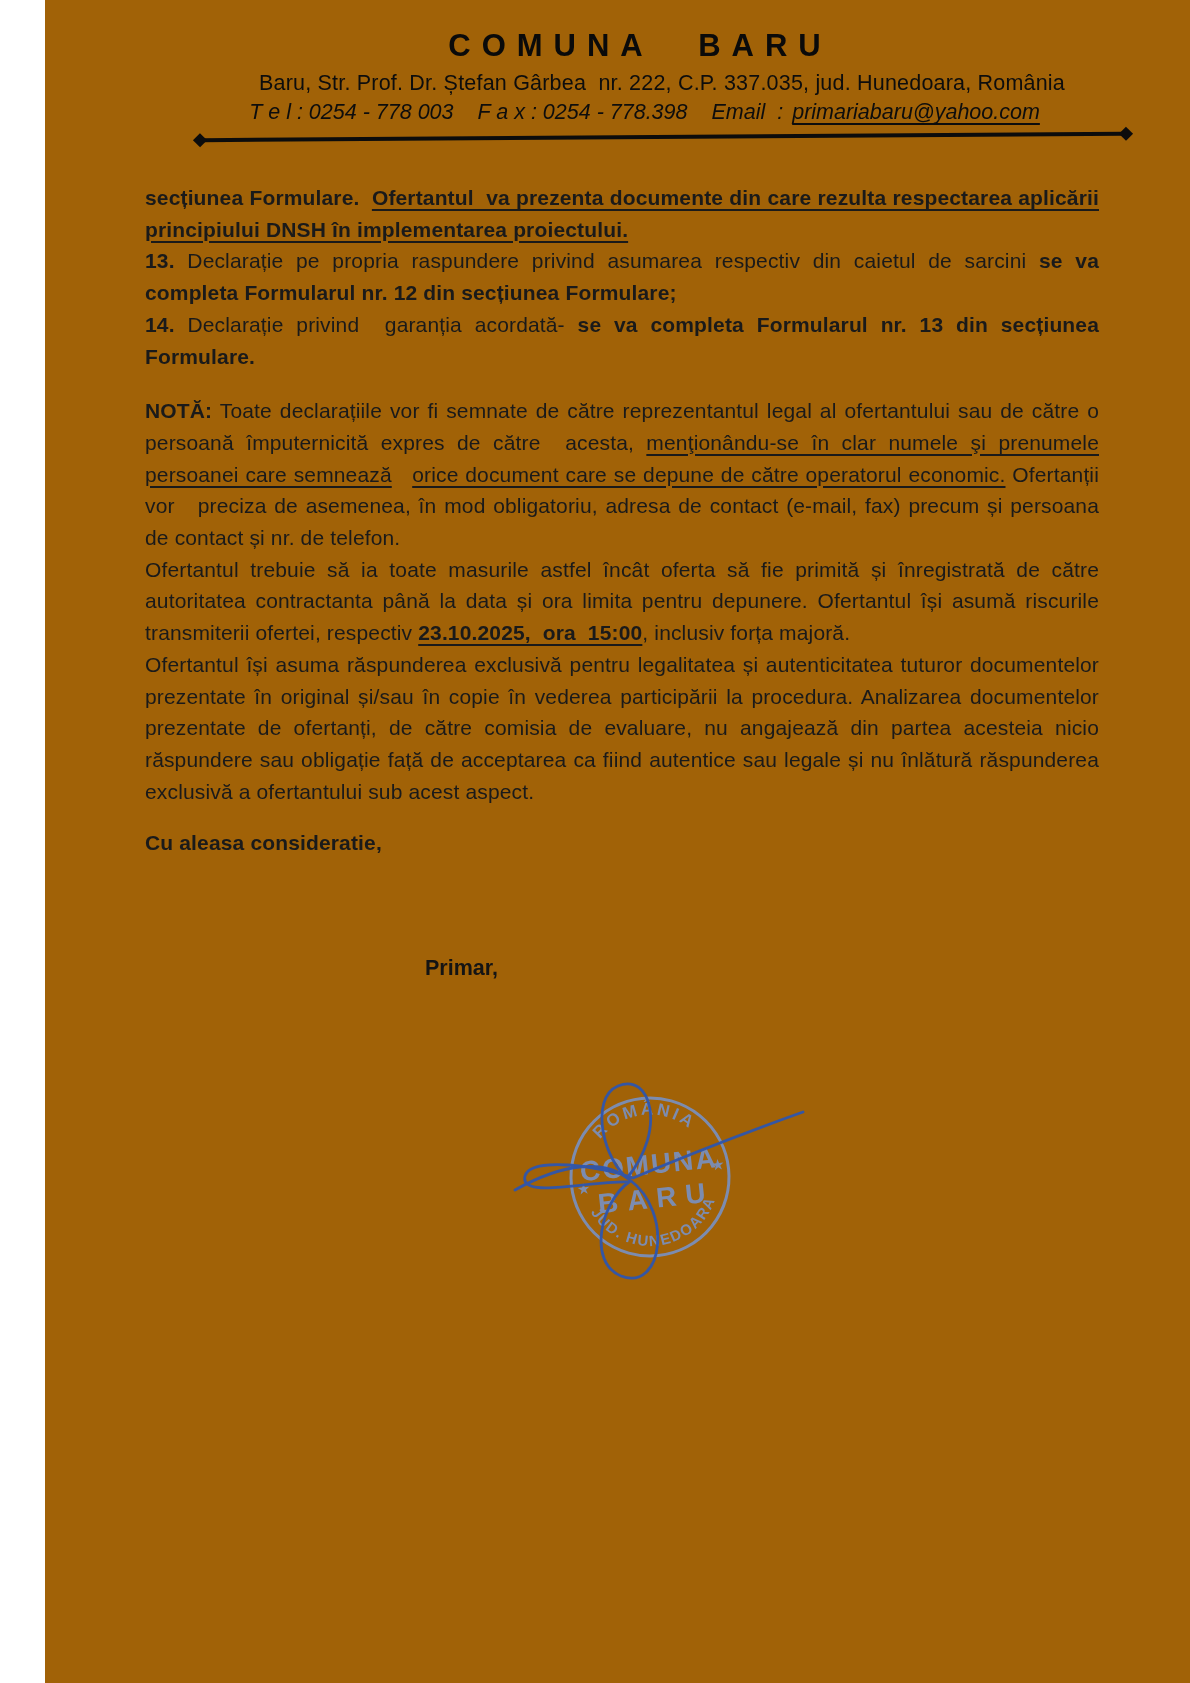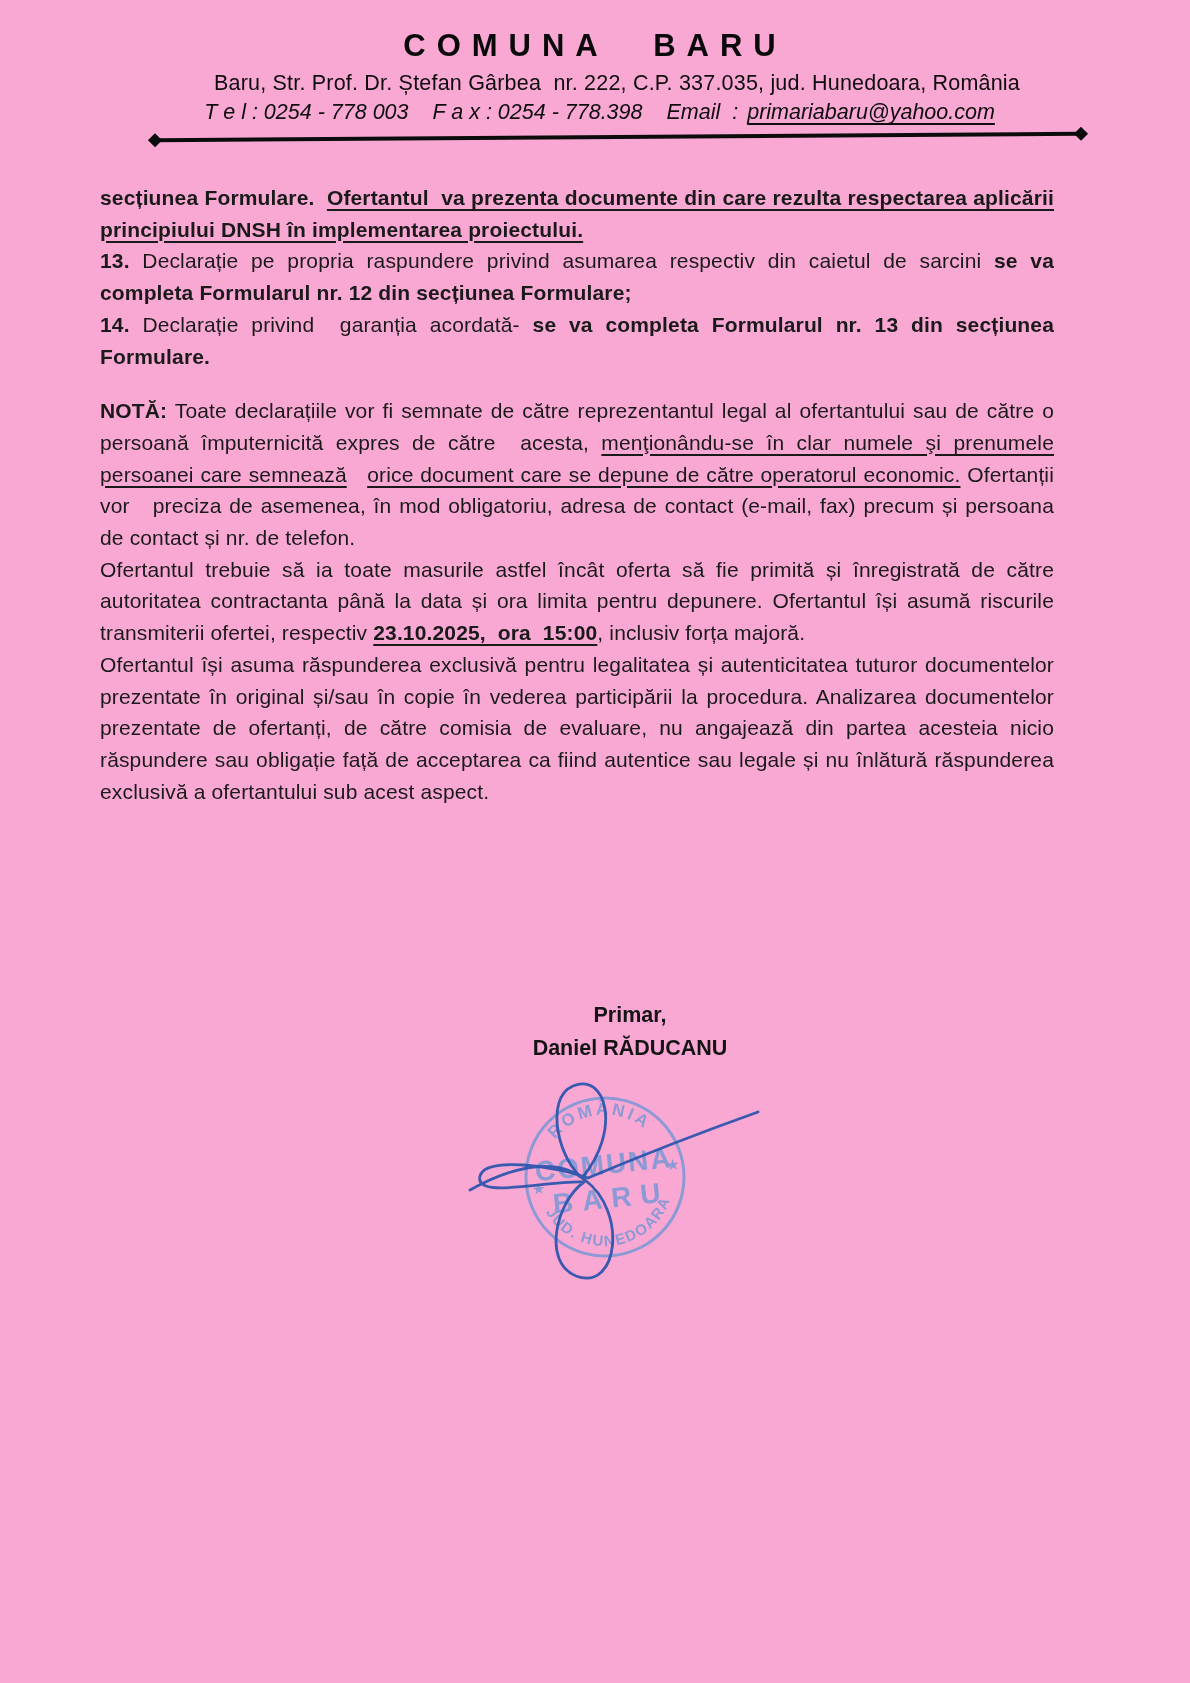--- a/index.html
+++ b/index.html
@@ -4,21 +4,21 @@
 <style>
   html,body{margin:0;padding:0;}
   body{
     width:1190px;height:1683px;
     background:#ffffff;
     font-family:"Liberation Sans", sans-serif;
     color:#1b1b1b;
     position:relative;
     overflow:hidden;
   }
-  .page{position:absolute;inset:0;background:#f9a8d4;}
+  .page{position:absolute;inset:0;background:#a16207;margin-left:45px;}
 
   
   .letterhead{position:absolute;top:28px;left:0;width:1190px;text-align:center;}
   .org-name{
     font-size:31px;font-weight:bold;color:#0a0a0a;
     letter-spacing:11px;word-spacing:26px;white-space:nowrap;
   }
   .org-address{
     margin-top:7px;font-size:21.5px;color:#0d0d0d;letter-spacing:.2px;white-space:nowrap;padding-left:44px;
   }
@@ -45,22 +45,22 @@
   }
   .bodytext p{margin:0;}
   .bodytext p.nota{margin-top:23px;}
   .b{font-weight:bold;}
   .u{text-decoration:underline;text-decoration-thickness:2px;text-underline-offset:3.5px;}
   .u2{text-decoration:underline;text-decoration-thickness:2.4px;text-underline-offset:3.5px;}
   .closing{margin-top:20px;font-weight:bold;}
 
   
   .sigblock{
-    position:absolute;top:999px;left:380px;width:500px;
-    text-align:center;font-weight:bold;font-size:21.5px;line-height:32.5px;color:#141414;
+    position:absolute;top:952px;left:380px;width:500px;
+    text-align:left;font-weight:bold;font-size:21.5px;line-height:32.5px;color:#141414;
   }
 
   
   .stamp{position:absolute;left:505px;top:1077px;}
   .stamp text{fill:#7496d6;font-family:"Liberation Sans","DejaVu Sans",sans-serif;font-weight:bold;}
   .stamp .arc-top{letter-spacing:3px;}
   .stamp .arc-bot{letter-spacing:1.5px;}
   .stamp .center1{letter-spacing:2px;}
   .stamp .center2{letter-spacing:9px;}
   .sig-ink{position:absolute;left:430px;top:1062px;}
@@ -92,25 +92,25 @@
     <p class="para"><span class="b">13.</span><span> Declarație pe propria raspundere privind asumarea respectiv din caietul de sarcini </span><span class="b">se va completa Formularul nr. 12 din secțiunea Formulare;</span></p>
 
     <p class="para"><span class="b">14.</span><span> Declarație privind &nbsp;garanția acordată- </span><span class="b">se va completa Formularul nr. 13 din secțiunea Formulare.</span></p>
 
     <p class="para nota"><span class="b">NOTĂ:</span><span> Toate declarațiile vor fi semnate de către reprezentantul legal al ofertantului sau de către o persoană împuternicită expres de către &nbsp;acesta, </span><span class="u">menţionându-se în clar numele şi prenumele persoanei care semnează</span><span> &nbsp; </span><span class="u">orice document care se depune de către operatorul economic.</span><span> Ofertanții vor &nbsp;&nbsp;preciza de asemenea, în mod obligatoriu, adresa de contact (e-mail, fax) precum și persoana de contact și nr. de telefon.</span></p>
 
     <p class="para"><span>Ofertantul trebuie să ia toate masurile astfel încât oferta să fie primită și înregistrată de către autoritatea contractanta până la data și ora limita pentru depunere. Ofertantul își asumă riscurile transmiterii ofertei, respectiv </span><span class="b u2">23.10.2025, &nbsp;ora &nbsp;15:00</span><span>, inclusiv forța majoră.</span></p>
 
     <p class="para">Ofertantul își asuma răspunderea exclusivă pentru legalitatea și autenticitatea tuturor documentelor prezentate în original și/sau în copie în vederea participării la procedura. Analizarea documentelor prezentate de ofertanți, de către comisia de evaluare, nu angajează din partea acesteia nicio răspundere sau obligație față de acceptarea ca fiind autentice sau legale și nu înlătură răspunderea exclusivă a ofertantului sub acest aspect.</p>
 
+    <div class="closing">Cu aleasa consideratie,</div>
   </main>
 
   <div class="sigblock">
     <div>Primar,</div>
-    <div>Daniel RĂDUCANU</div>
   </div>
 
   <svg class="stamp" width="200" height="200" viewBox="0 0 200 200">
     <g transform="rotate(-6 100 100)" opacity="0.82">
       <circle cx="100" cy="100" r="79" fill="none" stroke="#7496d6" stroke-width="3"></circle>
       <path id="arcTop" d="M 44 73 A 62 62 0 0 1 156 73" fill="none"></path>
       <path id="arcBot" d="M 34 120 A 69 69 0 0 0 166 120" fill="none"></path>
       <text class="arc-top" font-size="17" text-anchor="middle"><textPath href="#arcTop" startOffset="50%">ROMÂNIA</textPath></text>
       <text class="arc-bot" font-size="15" text-anchor="middle"><textPath href="#arcBot" startOffset="50%">JUD. HUNEDOARA</textPath></text>
       <text class="center1" x="100" y="97" text-anchor="middle" font-size="28">COMUNA</text>

